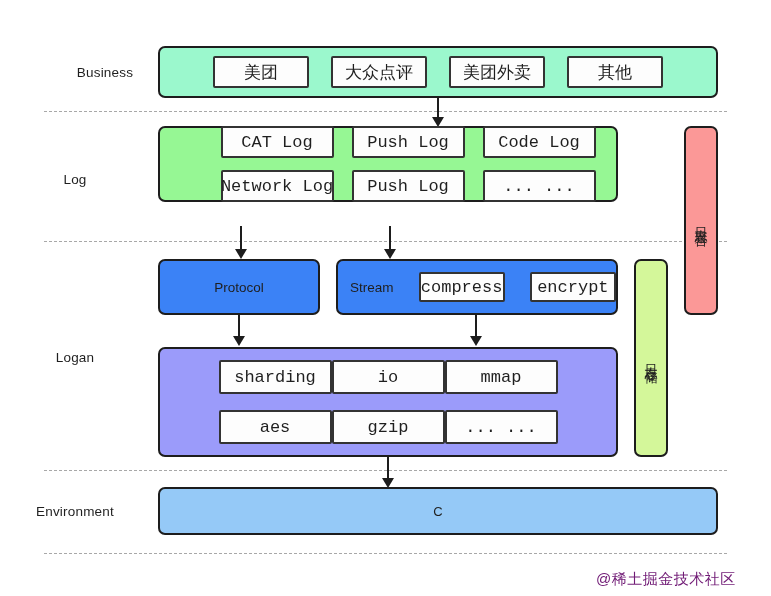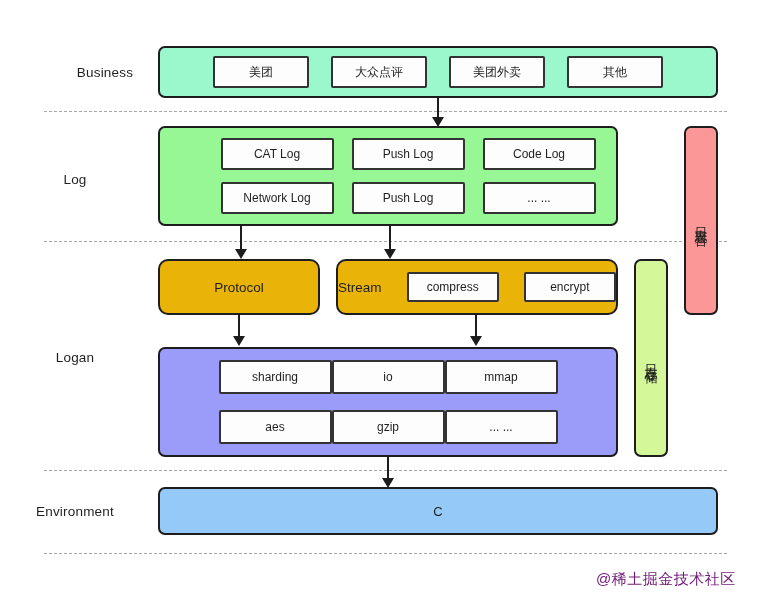--- a/index.html
+++ b/index.html
@@ -47,41 +47,42 @@
     position: absolute;
     box-sizing: border-box;
     border: 2px solid #1d1d1d;
     border-radius: 7px;
     display: flex;
     flex-direction: column;
     justify-content: center;
   }
   .group.business { background: #9bf8cd; }
   .group.log      { background: #96f794; }
-  .group.orange   { background: #eab308; border-radius: 10px; }
+  .group.orange   { background: #3b82f6; }
   .group.logan    { background: #9b9bfa; }
   .group.env      { background: #95c9f7; }
 
   
   .chip-row {
     display: flex;
     align-items: center;
     justify-content: center;
   }
   .chip {
     box-sizing: border-box;
     background: #fdfdfd;
     border: 2px solid #333333;
     border-radius: 2px;
     display: flex;
     align-items: center;
     justify-content: center;
-    font-size: 12px;
-    color: #1f1f1f;
-    white-space: nowrap;
+    font-size: 17px;
+    color: #1f1f1f;
+    white-space: nowrap;
+    font-family: Liberation Mono, monospace;
   }
 
   
   .business .chip-row { gap: 22px; }
   .business .chip { width: 96px; height: 32px; }
 
   
   .log .chip-row { gap: 18px; }
   .log .chip { width: 113px; height: 32px; }
   .log .chip-row + .chip-row { margin-top: 12px; }
@@ -92,21 +93,21 @@
     text-align: center;
     font-size: 13.5px;
     color: #1f1f1f;
   }
 
   
   .stream-inner {
     display: flex;
     align-items: center;
     gap: 25px;
-    padding-left: 0;
+    padding-left: 12px;
   }
   .stream-name {
     font-size: 13.5px;
     color: #1f1f1f;
     white-space: nowrap;
   }
   .stream-inner .chip { width: 106px; height: 30px; }
 
   
   .logan .chip-row { }
@@ -186,21 +187,21 @@
     <div class="chip-row">
       <div class="chip">美团</div>
       <div class="chip">大众点评</div>
       <div class="chip">美团外卖</div>
       <div class="chip">其他</div>
     </div>
   </div>
 
   <div class="arrow" style="left:437px; top:98px; height:20px;"></div>
 
-  <div class="group log" style="left:158px; top:126px; width:460px; height:100px;padding-left:40px;">
+  <div class="group log" style="left:158px; top:126px; width:460px; height:76px;padding-left:40px;">
     <div class="chip-row">
       <div class="chip">CAT Log</div>
       <div class="chip">Push Log</div>
       <div class="chip">Code Log</div>
     </div>
     <div class="chip-row">
       <div class="chip">Network Log</div>
       <div class="chip">Push Log</div>
       <div class="chip">... ...</div>
     </div>

